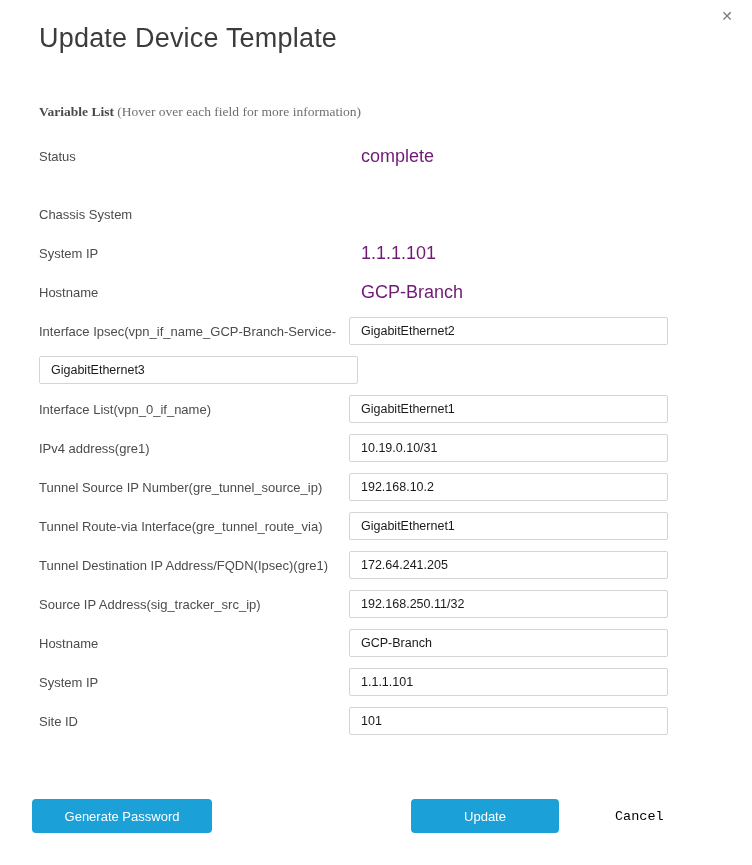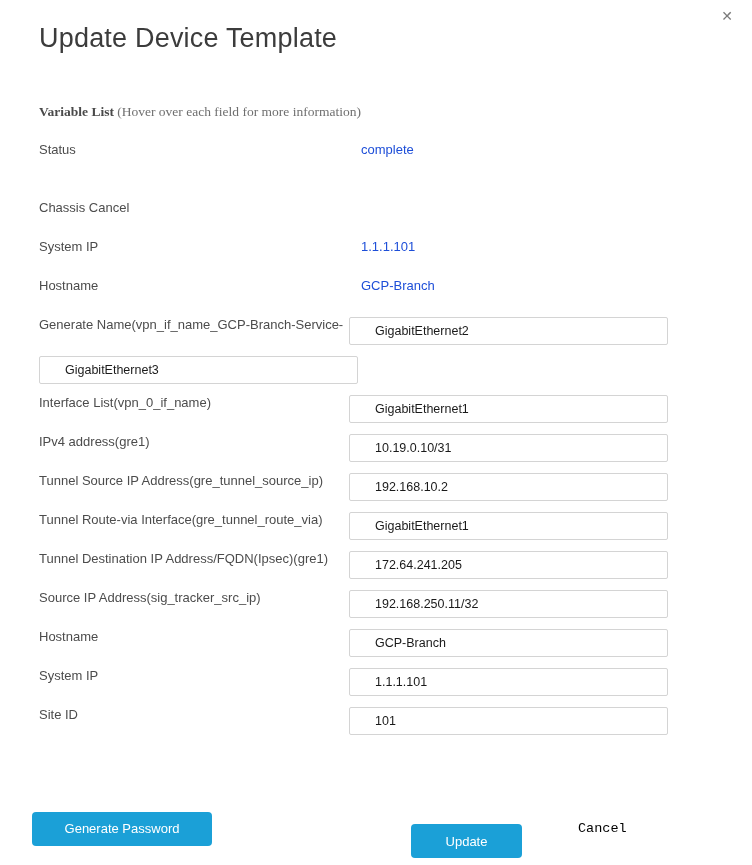--- a/index.html
+++ b/index.html
@@ -39,43 +39,44 @@
     font-size: 13.5px;
     color: #5a5a5a;
     line-height: 18px;
     font-family: Liberation Serif, serif;
   }
   .section-heading .heading-strong { font-weight: bold; color: #4a4a4a; }
   .section-heading .heading-hint { font-weight: 400; color: #6f6f6f; }
   .form-rows { margin: 21px 0 0 39px; }
   .row {
     display: flex;
+    align-items: center;
     height: 28px;
     margin-bottom: 11px;
   }
   .row.gap-after { margin-bottom: 30px; }
   .row-label {
     width: 310px;
     flex: 0 0 310px;
     font-size: 13px;
     color: #4c4c4c;
     white-space: nowrap;
     overflow: hidden;
   }
   .row-value {
-    font-size: 13px;
-    color: #1d4ed8;
+    font-size: 18px;
+    color: #701a75;
     padding-left: 12px;
   }
   .row-input {
     width: 319px;
     height: 28px;
     border: 1px solid #d4d4d4;
     border-radius: 2px;
-    padding: 0 10px 0 25px;
+    padding: 0 10px 0 11px;
     font-family: "Liberation Sans", "DejaVu Sans", sans-serif;
     font-size: 12.5px;
     color: #1a1a1a;
     background: #ffffff;
     outline: none;
   }
   .footer {
     position: absolute;
     left: 0; top: 799px;
     width: 752px;
@@ -87,21 +88,21 @@
     border: none;
     border-radius: 4px;
     background: #1BA0D7;
     color: #ffffff;
     font-family: "Liberation Sans", "DejaVu Sans", sans-serif;
     font-size: 13px;
     cursor: pointer;
     display: flex; align-items: center; justify-content: center;
   }
   .btn-generate { margin-left: 32px; width: 180px; }
-  .btn-update  { margin-left: 199px; width: 111px; margin-top: 25px; }
+  .btn-update  { margin-left: 199px; width: 148px; }
   .link-cancel {
     margin-left: 56px;
     color: #000000;
     font-size: 13.5px;
     cursor: pointer;
     font-family: Liberation Mono, monospace;
   }
 </style>
 </head>
 <body>
@@ -119,55 +120,55 @@
   </div>
 
   <div class="form-rows">
 
     <div class="row gap-after">
       <div class="row-label">Status</div>
       <div class="row-value">complete</div>
     </div>
 
     <div class="row">
-      <div class="row-label">Chassis Cancel</div>
+      <div class="row-label">Chassis System</div>
       <div class="row-value"></div>
     </div>
 
     <div class="row">
       <div class="row-label">System IP</div>
       <div class="row-value">1.1.1.101</div>
     </div>
 
     <div class="row">
       <div class="row-label">Hostname</div>
       <div class="row-value">GCP-Branch</div>
     </div>
 
     <div class="row">
-      <div class="row-label">Generate Name(vpn_if_name_GCP-Branch-Service-</div>
+      <div class="row-label">Interface Ipsec(vpn_if_name_GCP-Branch-Service-</div>
       <input class="row-input" type="text" value="GigabitEthernet2" style="">
     </div>
 
     <div class="row">
       <input class="row-input" type="text" value="GigabitEthernet3" style="">
     </div>
 
     <div class="row">
       <div class="row-label">Interface List(vpn_0_if_name)</div>
       <input class="row-input" type="text" value="GigabitEthernet1" style="">
     </div>
 
     <div class="row">
       <div class="row-label">IPv4 address(gre1)</div>
       <input class="row-input" type="text" value="10.19.0.10/31" style="">
     </div>
 
     <div class="row">
-      <div class="row-label">Tunnel Source IP Address(gre_tunnel_source_ip)</div>
+      <div class="row-label">Tunnel Source IP Number(gre_tunnel_source_ip)</div>
       <input class="row-input" type="text" value="192.168.10.2" style="">
     </div>
 
     <div class="row">
       <div class="row-label">Tunnel Route-via Interface(gre_tunnel_route_via)</div>
       <input class="row-input" type="text" value="GigabitEthernet1" style="">
     </div>
 
     <div class="row">
       <div class="row-label">Tunnel Destination IP Address/FQDN(Ipsec)(gre1)</div>

